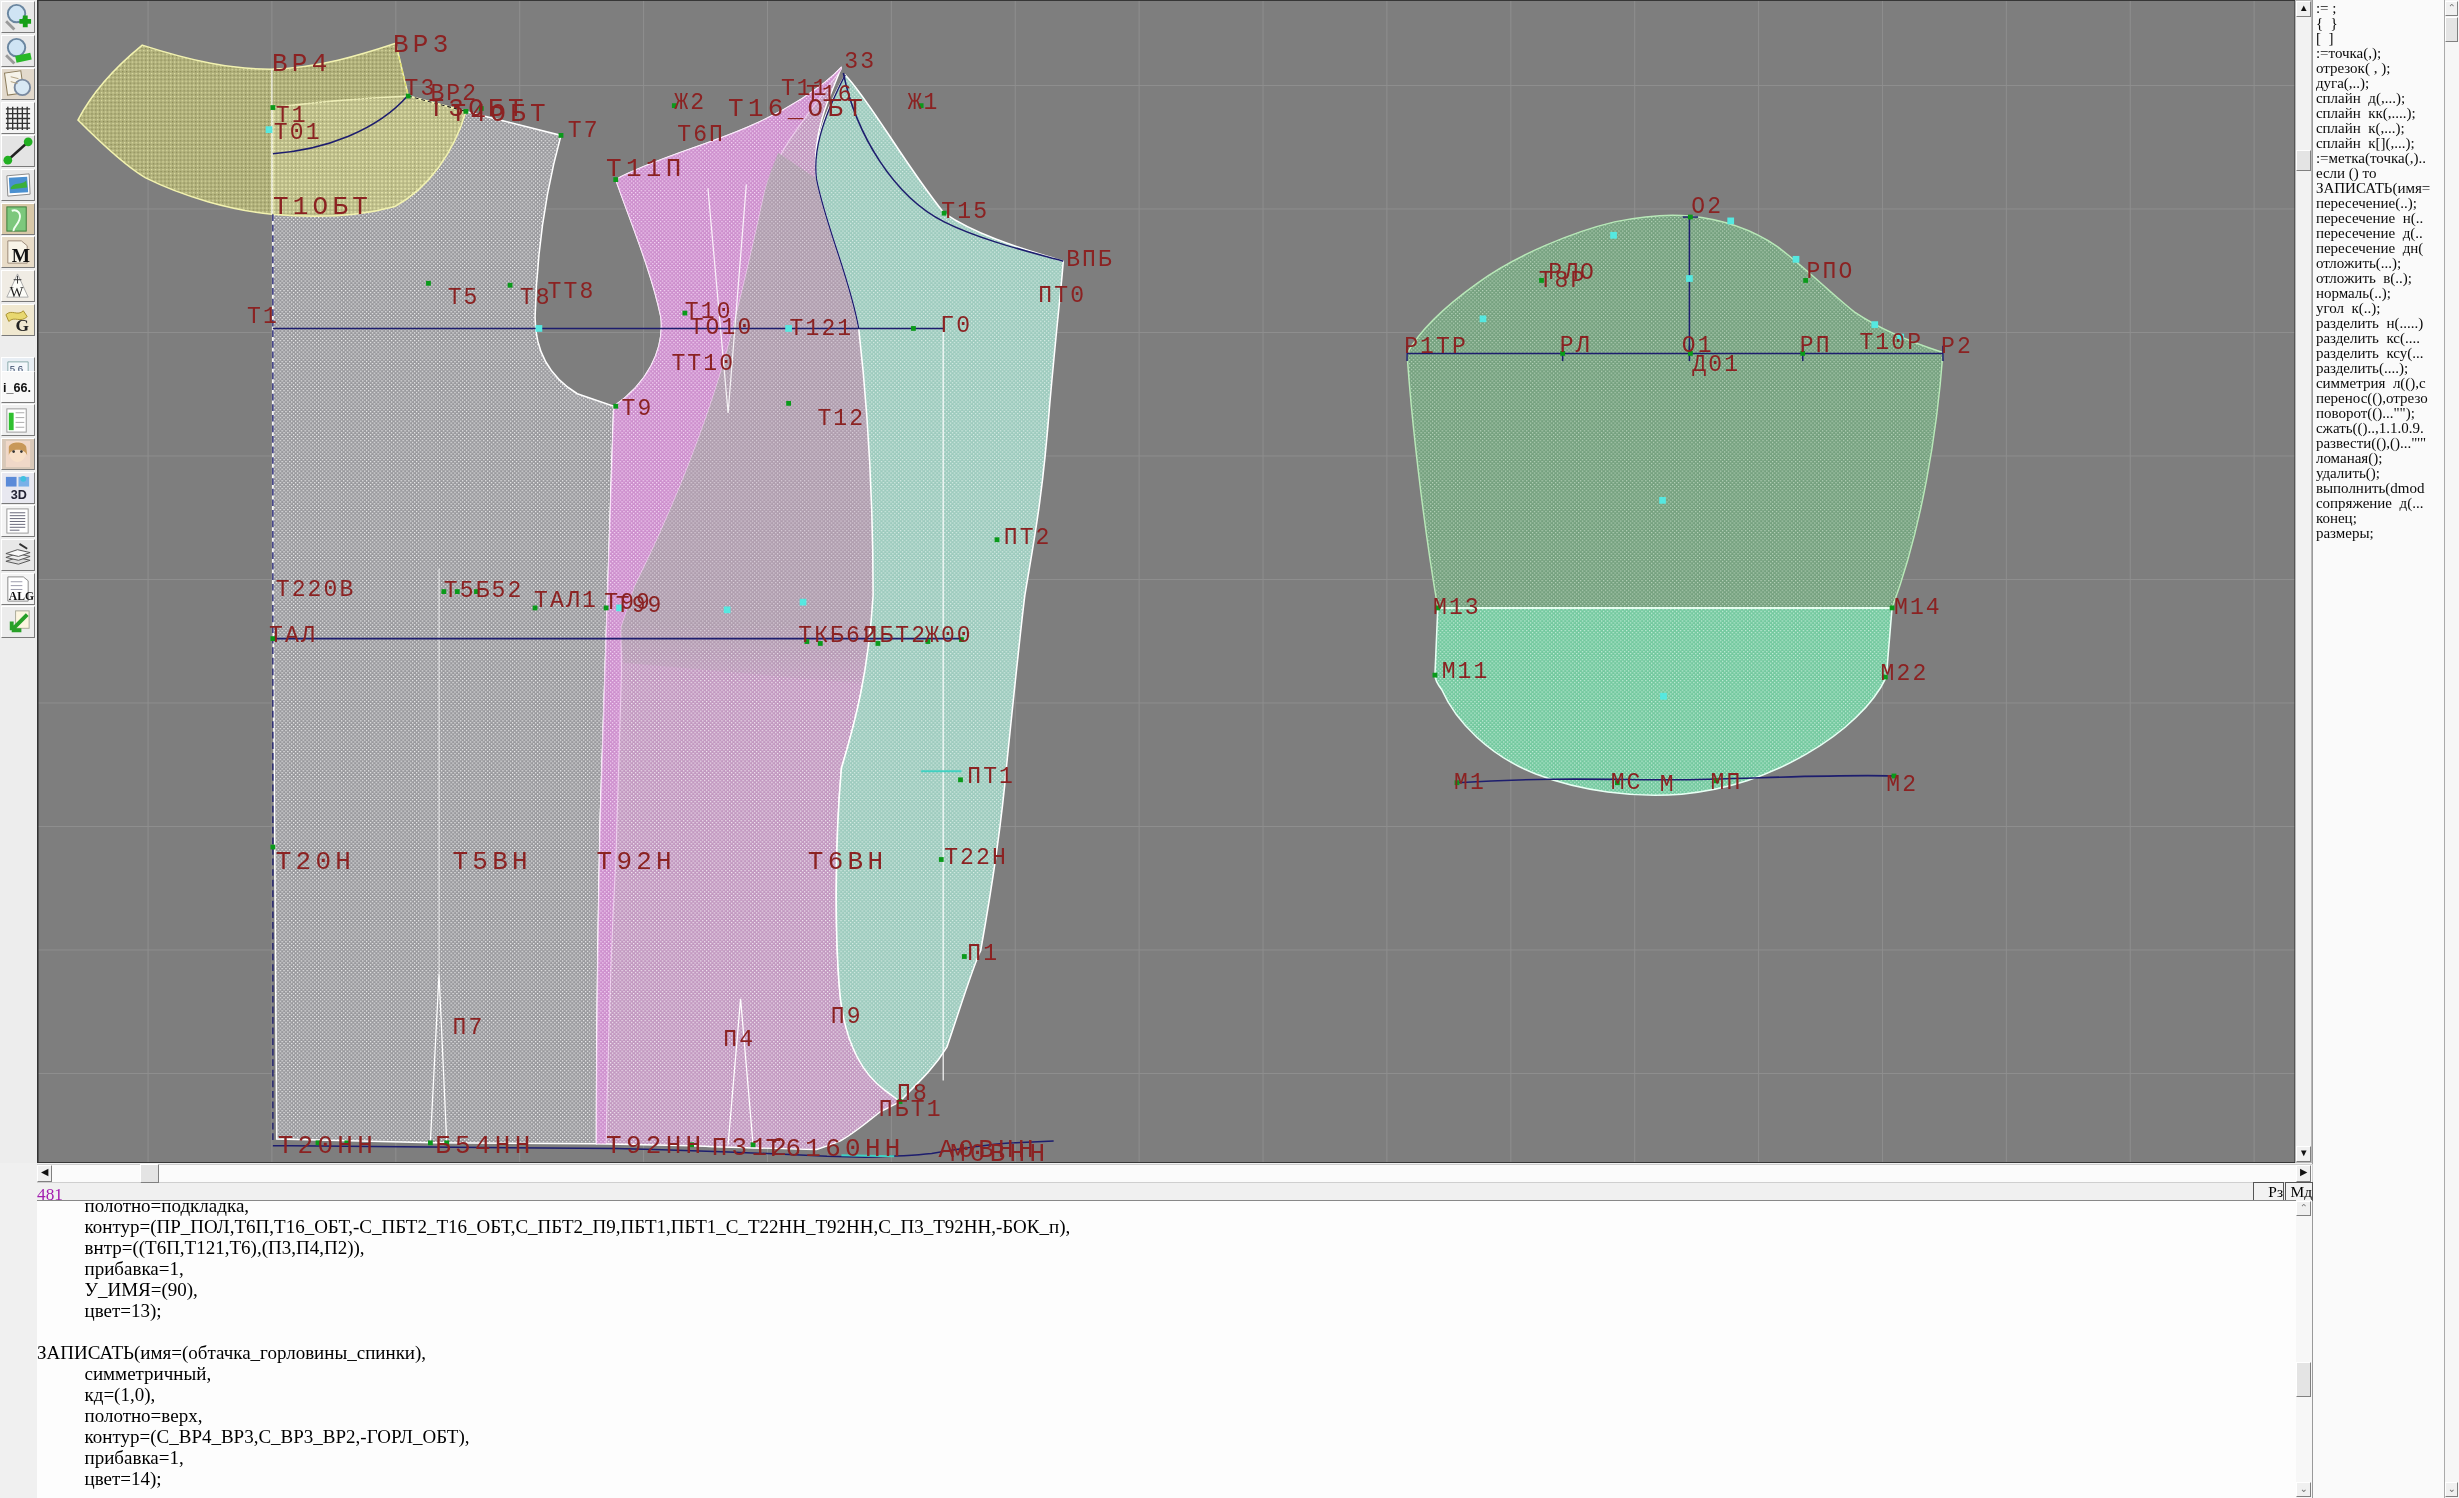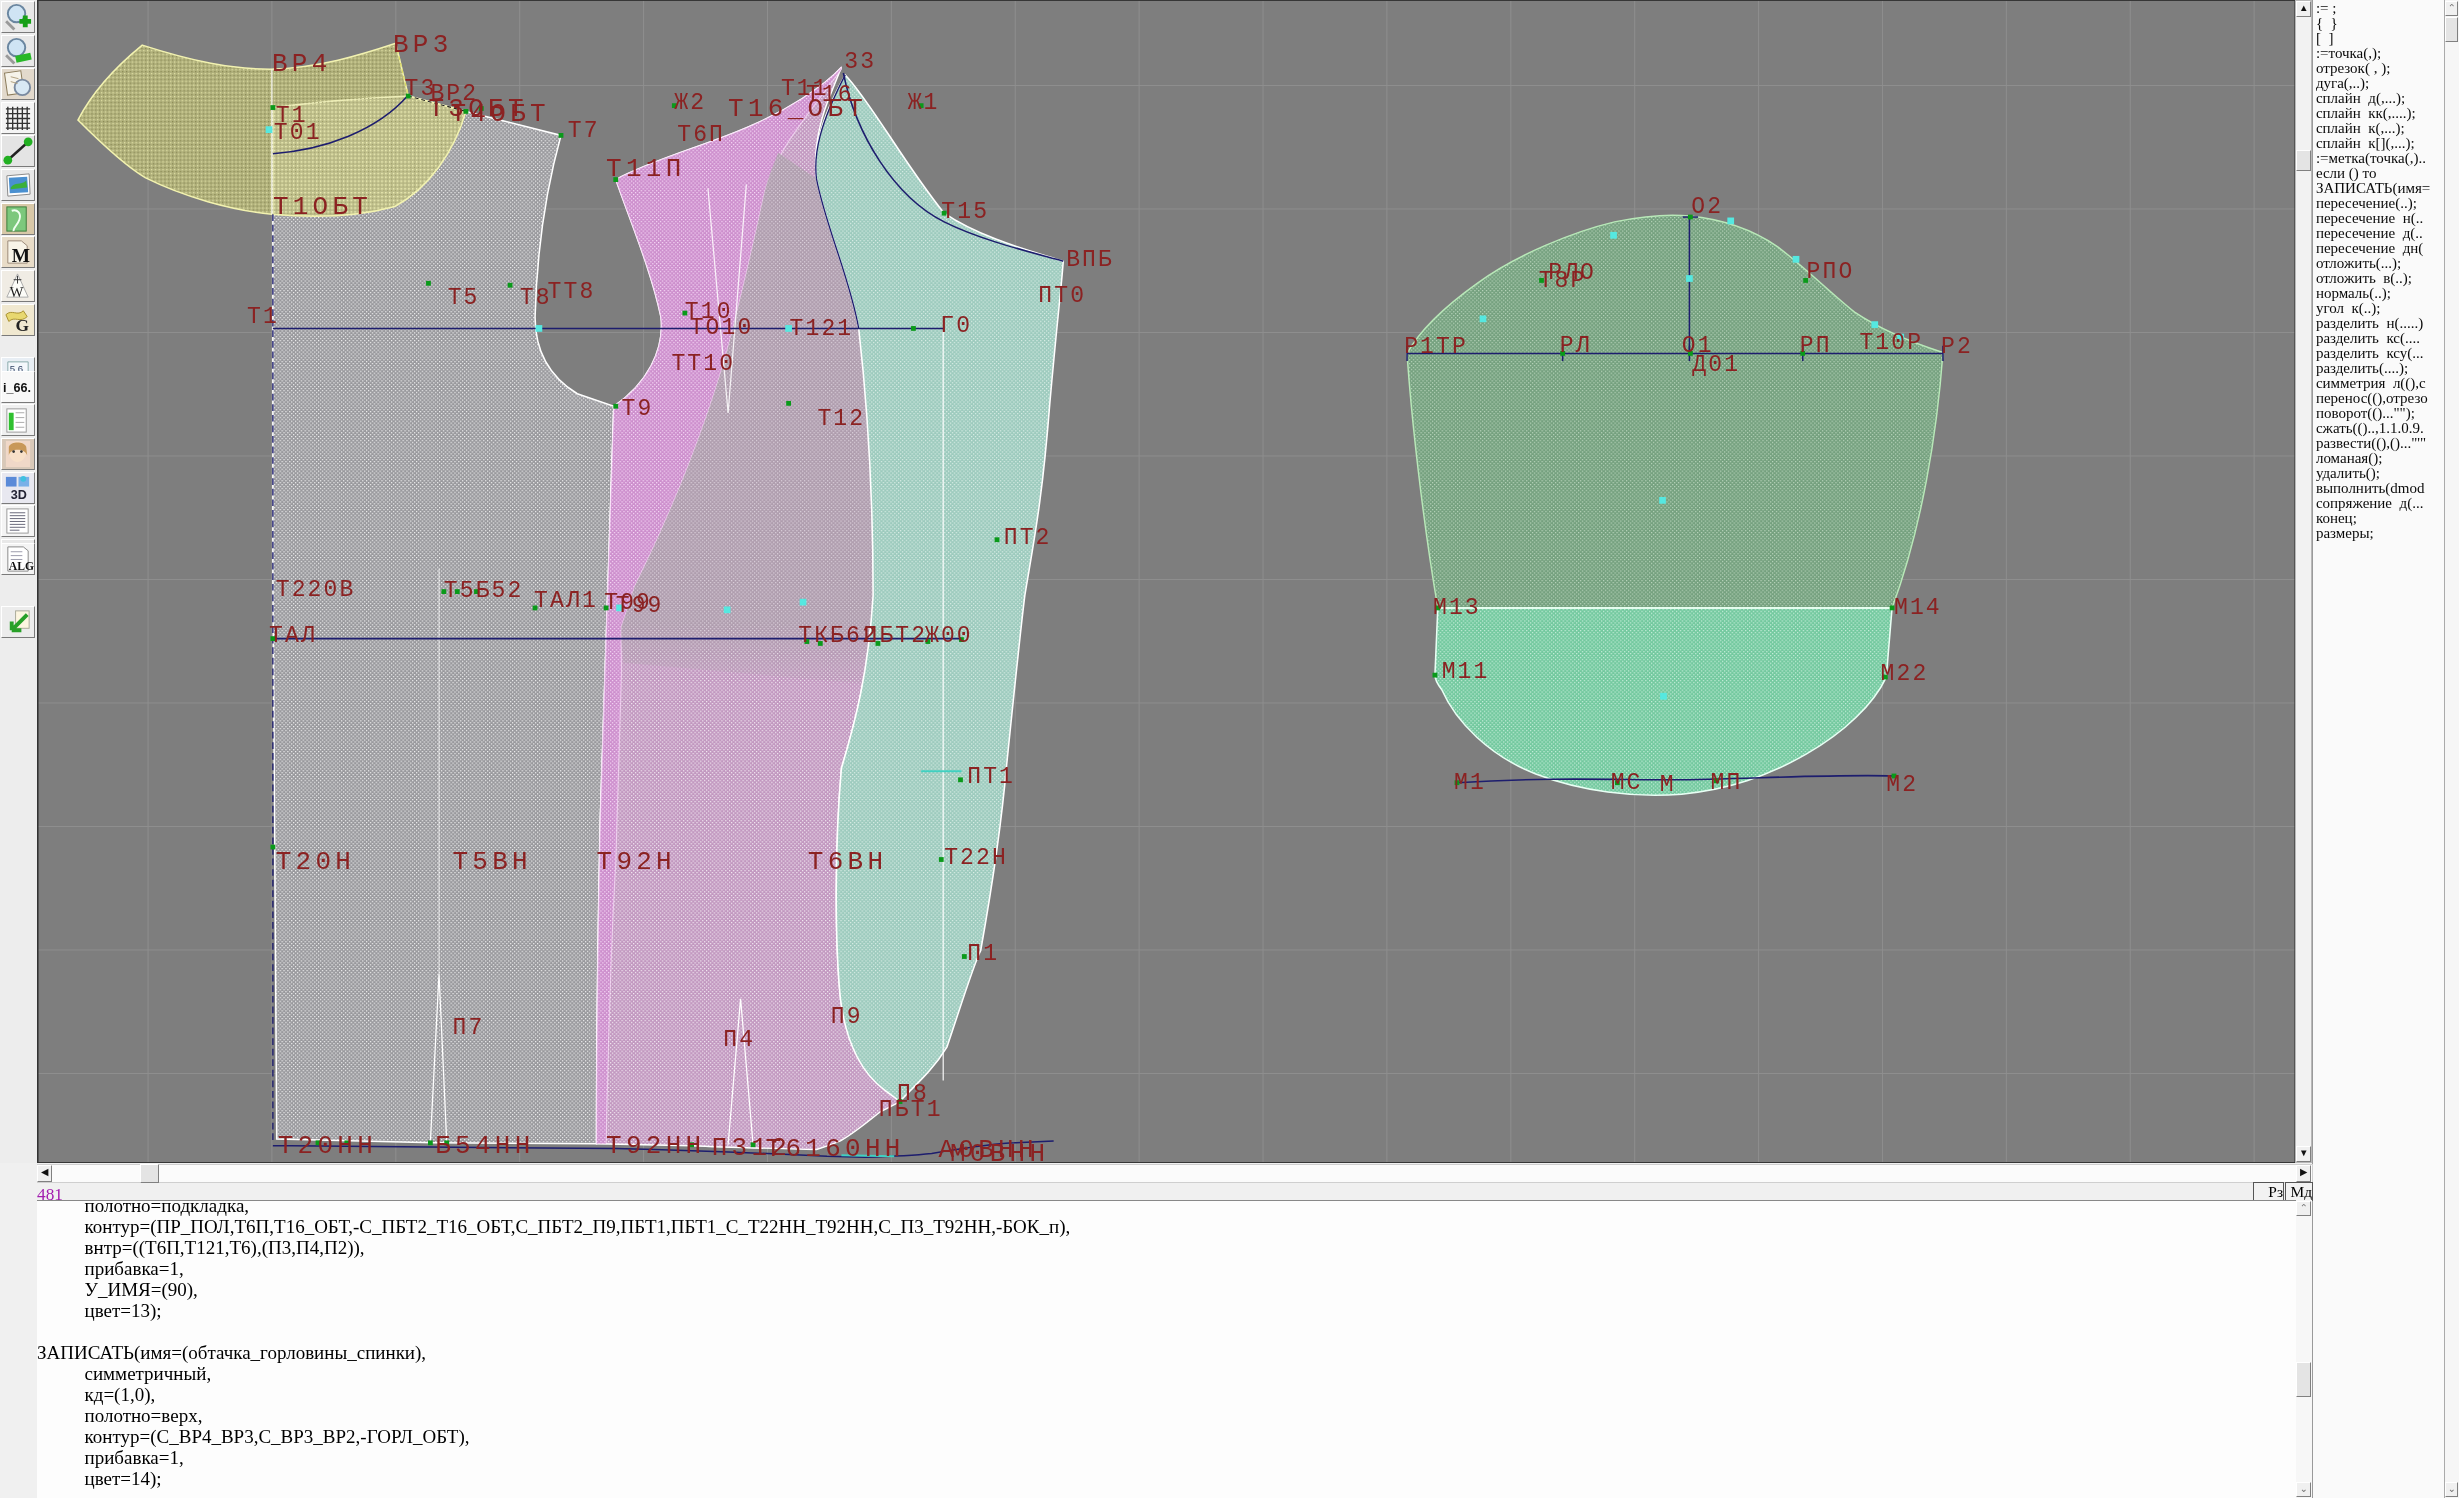--- a/index.html
+++ b/index.html
@@ -153,21 +153,21 @@
     </div>
 <div class="tbtn" style="top:539px">
       <svg width="32" height="30" viewBox="0 0 33 31">
         <rect width="33" height="31" fill="#e8e8e8"></rect>
         <path d="M4 22l12-4 13 3-12 4z" fill="#ddd" stroke="#555"></path>
         <path d="M4 18l12-4 13 3-12 4z" fill="#eee" stroke="#555"></path>
         <path d="M4 14l12-4 13 3-12 4z" fill="#f8f8f8" stroke="#555"></path>
         <path d="M18 4l8 5" stroke="#333" stroke-width="2"></path>
       </svg>
     </div>
-<div class="tbtn" style="top:543px">
+<div class="tbtn" style="top:573px">
       <svg width="32" height="30" viewBox="0 0 33 31">
         <rect width="33" height="31" fill="#f4f4f4"></rect>
         <path d="M6 3h16l5 4v21H6z" fill="#fff" stroke="#888"></path>
         <path d="M9 8h12M9 12h12M9 16h12" stroke="#99a"></path>
         <text x="7" y="27" font-family="Liberation Serif" font-size="12" font-weight="bold" fill="#111">ALG</text>
       </svg>
     </div>
 <div class="tbtn" style="top:606px">
       <svg width="32" height="30" viewBox="0 0 33 31">
         <rect width="33" height="31" fill="#ececec"></rect>

